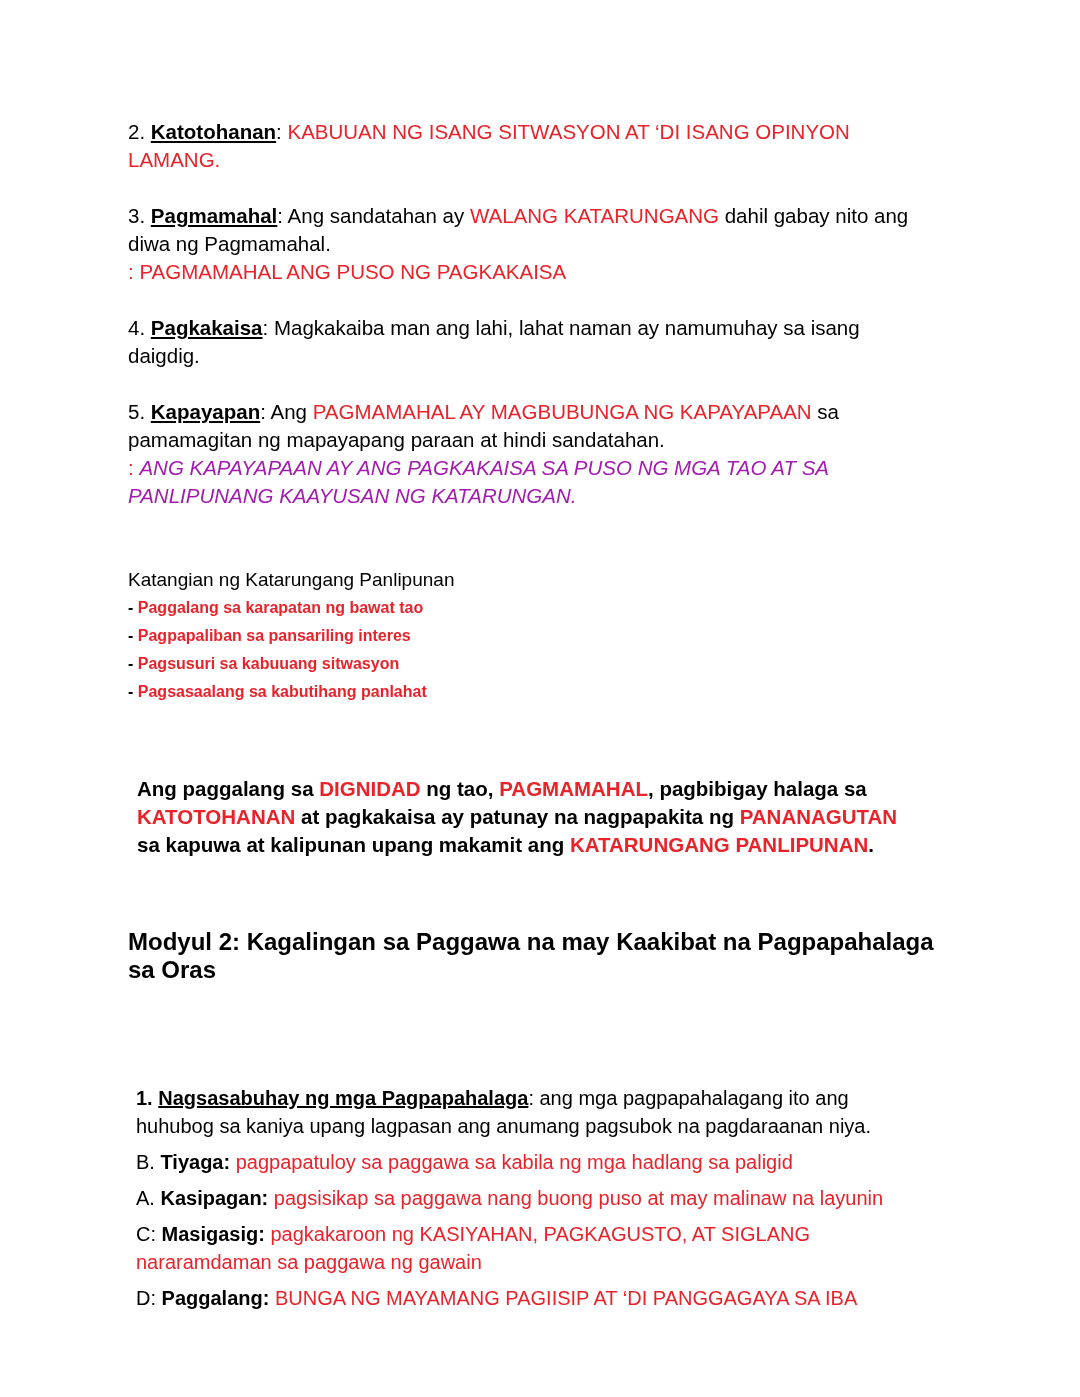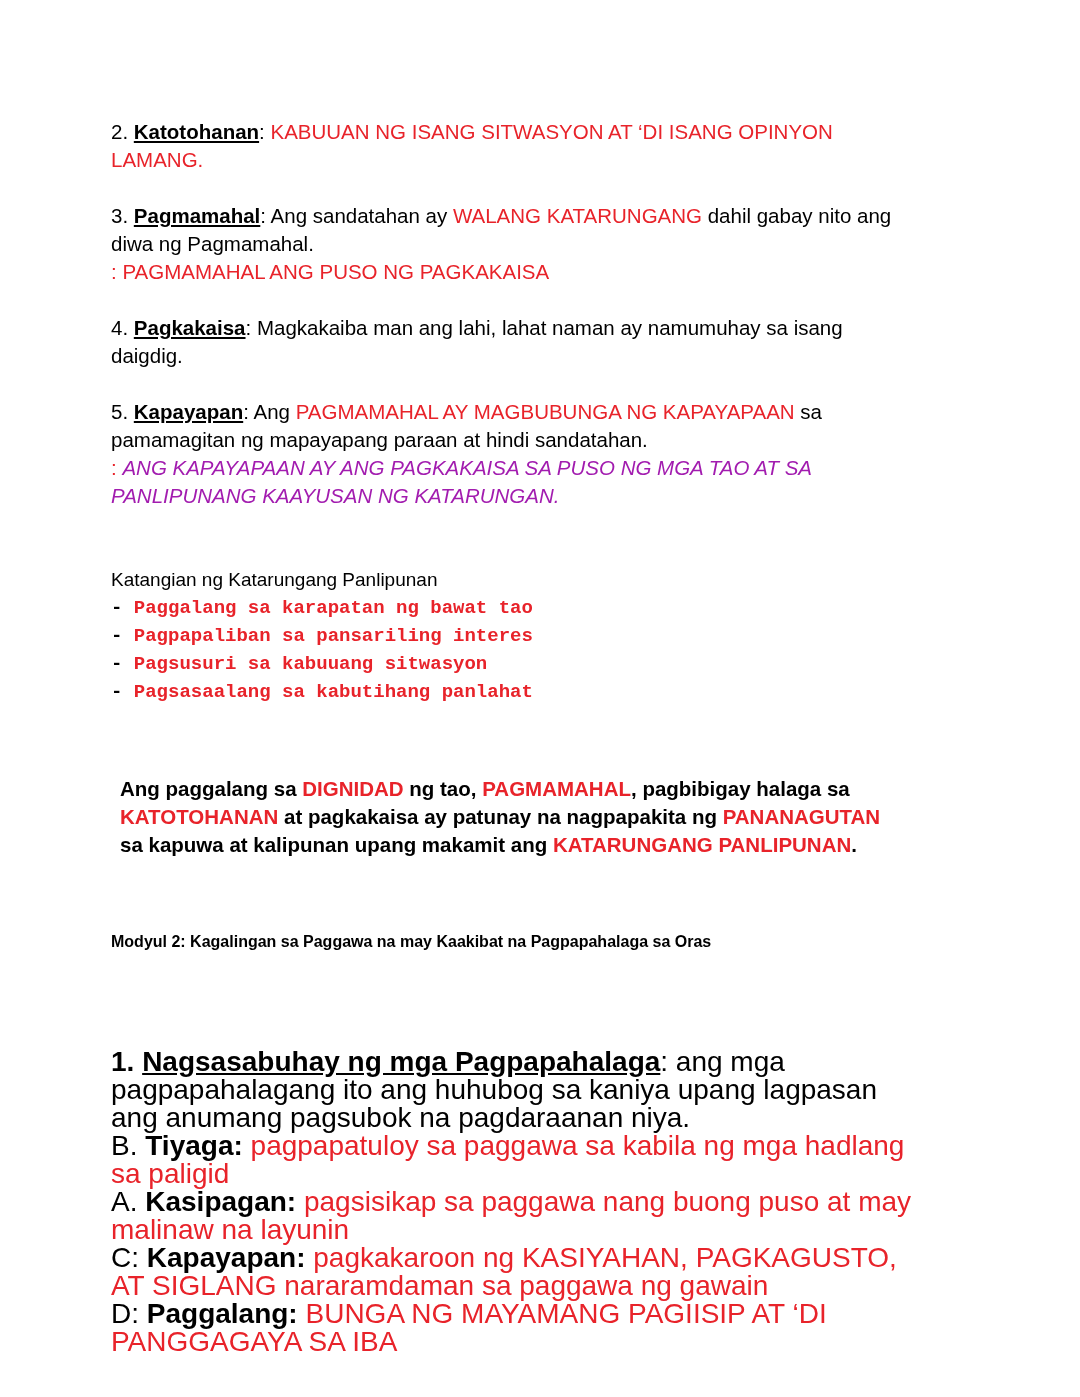--- a/index.html
+++ b/index.html
@@ -15,21 +15,21 @@
   .page {
     position: relative;
     width: 1080px;
     height: 1397px;
     background: #ffffff;
     margin: 0 auto;
     overflow: hidden;
   }
   .content {
     position: absolute;
-    left: 111px;
+    left: 128px;
     top: 118px;
     width: 806px;
   }
   .para {
     font-size: 20.5px;
     line-height: 28px;
     margin: 0 0 28px 0;
     text-align: left;
     word-spacing: 0px;
   }
@@ -43,47 +43,46 @@
   .spacer-md { height: 46px; }
   .spacer-lg { height: 60px; }
 
   .list-head {
     font-size: 19px;
     line-height: 28px;
     font-weight: normal;
     margin: 0;
   }
   .list-item {
-    font-size: 19px;
+    font-size: 16px;
     line-height: 28px;
     margin: 0;
     white-space: nowrap;
-    font-family: Liberation Mono, monospace;
   }
   .list-item .dash { color: #000000; font-weight: bold; }
   .list-item .txt { color: #E8232A; font-weight: bold; }
 
   .summary {
     font-size: 20.5px;
     line-height: 28px;
     font-weight: bold;
     margin: 9px;
   }
   .summary .red { color: #E8232A; font-weight: bold; }
 
   .heading {
-    font-size: 16px;
+    font-size: 24px;
     line-height: 28px;
     font-weight: bold;
     margin: 0;
   }
   .sub-list {
-    font-size: 28px;
+    font-size: 20px;
     line-height: 28px;
-    margin: 0;
+    margin: 8px;
   }
 </style>
 </head>
 <body>
 
 <div class="page">
   <div class="content">
 
     <p class="para"><span>2.</span> <span class="bu">Katotohanan</span><span>:</span><span class="red"> KABUUAN NG ISANG SITWASYON AT ‘DI ISANG OPINYON LAMANG.</span></p>
 
@@ -115,18 +114,18 @@
 
 
     <div class="spacer-md"></div>
 
     <p class="sub-list"><span class="b">1.</span> <span class="bu">Nagsasabuhay ng mga Pagpapahalaga</span><span>:</span><span> ang mga pagpapahalagang ito ang huhubog sa kaniya upang lagpasan ang anumang pagsubok na pagdaraanan niya.</span></p>
 
     <p class="sub-list"><span>B.</span> <span class="b">Tiyaga:</span><span class="red"> pagpapatuloy sa paggawa sa kabila ng mga hadlang sa paligid</span></p>
 
     <p class="sub-list"><span>A.</span> <span class="b">Kasipagan:</span><span class="red"> pagsisikap sa paggawa nang buong puso at may malinaw na layunin</span></p>
 
-    <p class="sub-list"><span>C:</span> <span class="b">Kapayapan:</span><span class="red"> pagkakaroon ng KASIYAHAN, PAGKAGUSTO, AT SIGLANG nararamdaman sa paggawa ng gawain</span></p>
+    <p class="sub-list"><span>C:</span> <span class="b">Masigasig:</span><span class="red"> pagkakaroon ng KASIYAHAN, PAGKAGUSTO, AT SIGLANG nararamdaman sa paggawa ng gawain</span></p>
 
     <p class="sub-list"><span>D:</span> <span class="b">Paggalang:</span><span class="red"> BUNGA NG MAYAMANG PAGIISIP AT ‘DI PANGGAGAYA SA IBA</span></p>
 
   </div>
 </div>
 
 </body></html>

